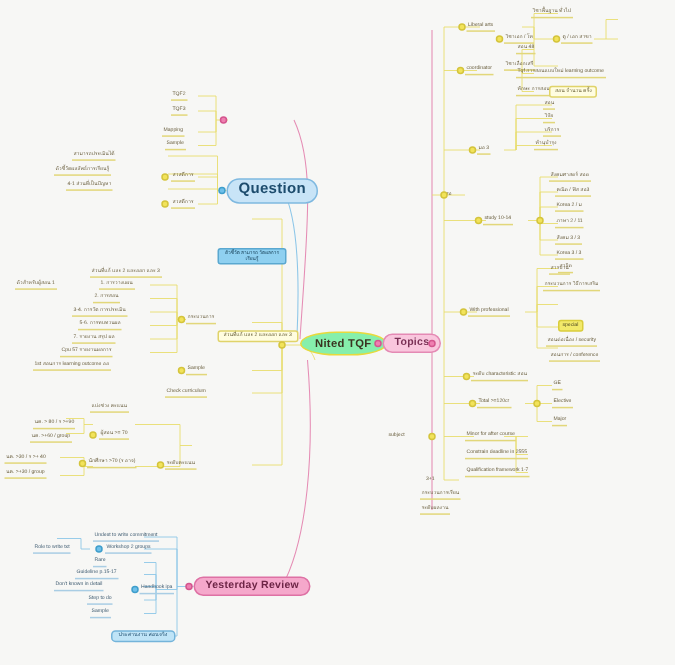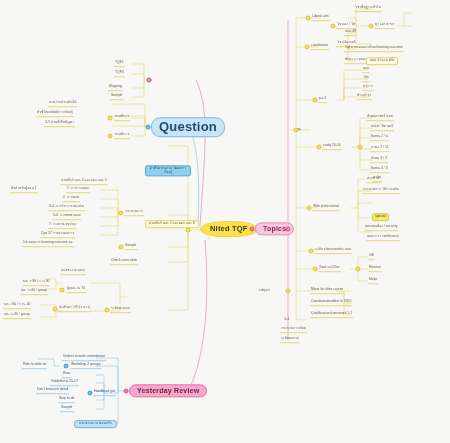--- a/index.html
+++ b/index.html
@@ -21,41 +21,41 @@
     transform:translateY(-50%);
   }
   
   .pill{
     border-radius:9px;
     padding:2px 7px;
     font-weight:bold;
     letter-spacing:.2px;
   }
   .pill.root{
-    background:#fde047;
+    background:#86efac;
     border:1px solid #e8d93c;
     border-radius:50%/60%;
     font-size:7.5px;
     color:#3a3420;
     padding:3px 9px;
   }
   .pill.topics{
     background:#f9c6dd;
     border:1px solid #e48ab4;
     font-size:7px;color:#7a3055;
   }
   .pill.documents{
     background:#f4a9c8;
     border:1px solid #dd6f9f;
     font-size:7.5px;color:#6d2546;
   }
   .pill.question{
     background:#c8e4f7;
     border:1px solid #7fb9e0;
-    font-size:13px;color:#1d4c6d;
+    font-size:10px;color:#1d4c6d;
   }
   .pill.review{
     background:#f5a8cb;
     border:1px solid #de71a4;
     font-size:7px;color:#6d2546;
   }
 
   
   .leaf{
     font-size:3.4px;

